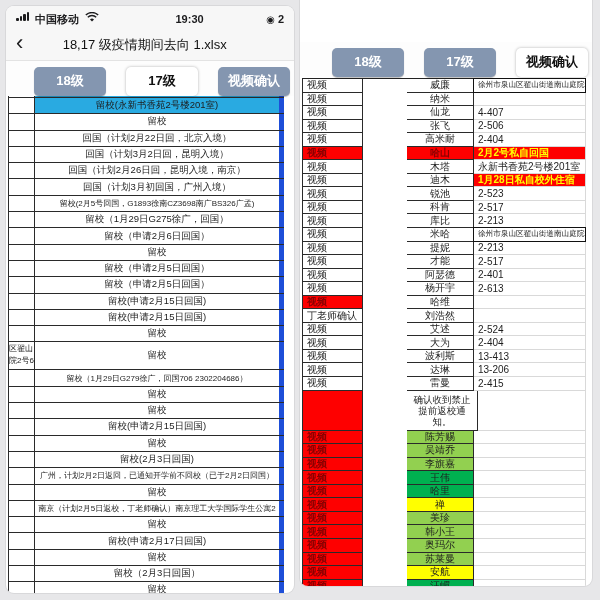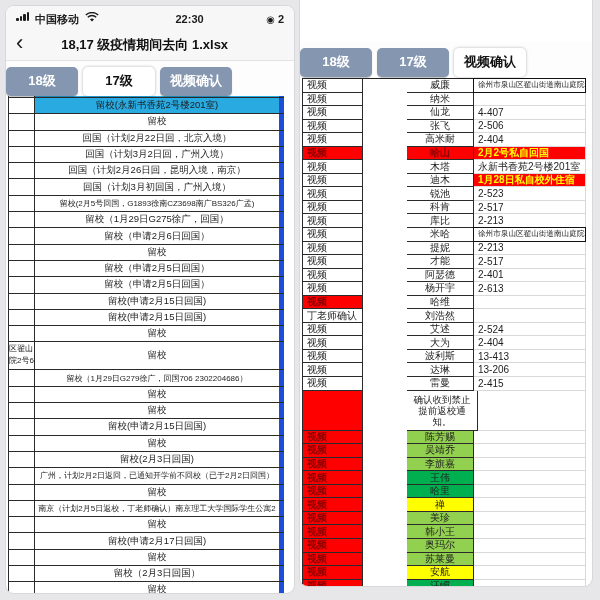--- a/index.html
+++ b/index.html
@@ -20,25 +20,25 @@
   .sb-right{display:flex;align-items:center;gap:3px;font-weight:600;}
   .sigbars{display:flex;align-items:flex-end;gap:1px;height:9px;}
   .sigbars i{display:block;width:2.5px;background:#1c1c1e;border-radius:1px;}
   .sigbars i:nth-child(1){height:3px}.sigbars i:nth-child(2){height:5px}
   .sigbars i:nth-child(3){height:7px}.sigbars i:nth-child(4){height:9px}
 
   
   .titlebar{height:30px;display:flex;align-items:center;background:#f7f7f7;
     border-bottom:1px solid #e3e3e3;padding:0 8px;}
   .back{font-size:22px;line-height:24px;color:#1c1c1e;padding:0 6px 4px 2px;font-weight:400;}
-  .doc-title{flex:1;text-align:center;font-size:13px;font-weight:bold;color:#111;
+  .doc-title{flex:1;text-align:center;font-size:13px;font-weight:normal;color:#111;
     margin-right:26px;white-space:nowrap;}
 
   
-  .tabsrow{display:flex;gap:5px;padding:6px 4px 0 0;background:#fdfdfd;position:relative;z-index:3;}
+  .tabsrow{display:flex;gap:20px;padding:6px 4px 0 11px;background:#fdfdfd;position:relative;z-index:3;justify-content:flex-end;}
   .tab{min-width:52px;padding:5px 10px 6px 10px;text-align:center;font-size:13px;font-weight:bold;
     border-radius:5px;background:var(--tabgray);color:#fff;box-shadow:0 1px 1px rgba(0,0,0,.25);}
   .tab.active{background:#fff;color:#111;box-shadow:0 0 3px rgba(0,0,0,.30);}
 
   
   #left-sheet{position:absolute;left:2px;right:10px;top:84px;bottom:2px;z-index:1;
     border-top:1px solid #222;}
   .lrow{display:flex;height:15.3px;border-bottom:1px solid #2a2a2a;}
   .lrow.strip{height:6px;}
   .lrow.tall{height:27px;}
@@ -81,21 +81,21 @@
           <i></i>
           <i></i>
         </span>
       <span>中国移动</span>
       <svg width="14" height="11" viewBox="0 0 14 11">
         <path d="M7 9.6 L9 7.4 A3 3 0 0 0 5 7.4 Z" fill="#1c1c1e"></path>
         <path d="M2.8 5.2 A6 6 0 0 1 11.2 5.2" stroke="#1c1c1e" stroke-width="1.4" fill="none"></path>
         <path d="M0.8 3 A9 9 0 0 1 13.2 3" stroke="#1c1c1e" stroke-width="1.4" fill="none"></path>
       </svg>
     </div>
-    <div style="margin-left:14px;">22:30</div>
+    <div style="margin-left:14px;">19:30</div>
     <div class="sb-right">
       <span style="font-size:10px;">◉</span>
       <span>2</span>
     </div>
   </div>
   <div class="titlebar">
     <span class="back">‹</span>
     <span class="doc-title">18,17 级疫情期间去向 1.xlsx</span>
   </div>
   <div class="tabsrow" id="left-tabs">
@@ -115,21 +115,21 @@
       <div class="lrow">
         <div class="lca"></div>
         <div class="lcb">留校</div>
       </div>
       <div class="lrow">
         <div class="lca"></div>
         <div class="lcb">回国（计划2月22日回，北京入境）</div>
       </div>
       <div class="lrow">
         <div class="lca"></div>
-        <div class="lcb">回国（计划3月2日回，广州入境）</div>
+        <div class="lcb">回国（计划3月2日回，昆明入境）</div>
       </div>
       <div class="lrow">
         <div class="lca"></div>
         <div class="lcb">回国（计划2月26日回，昆明入境，南京）</div>
       </div>
       <div class="lrow">
         <div class="lca"></div>
         <div class="lcb">回国（计划3月初回国，广州入境）</div>
       </div>
       <div class="lrow">

